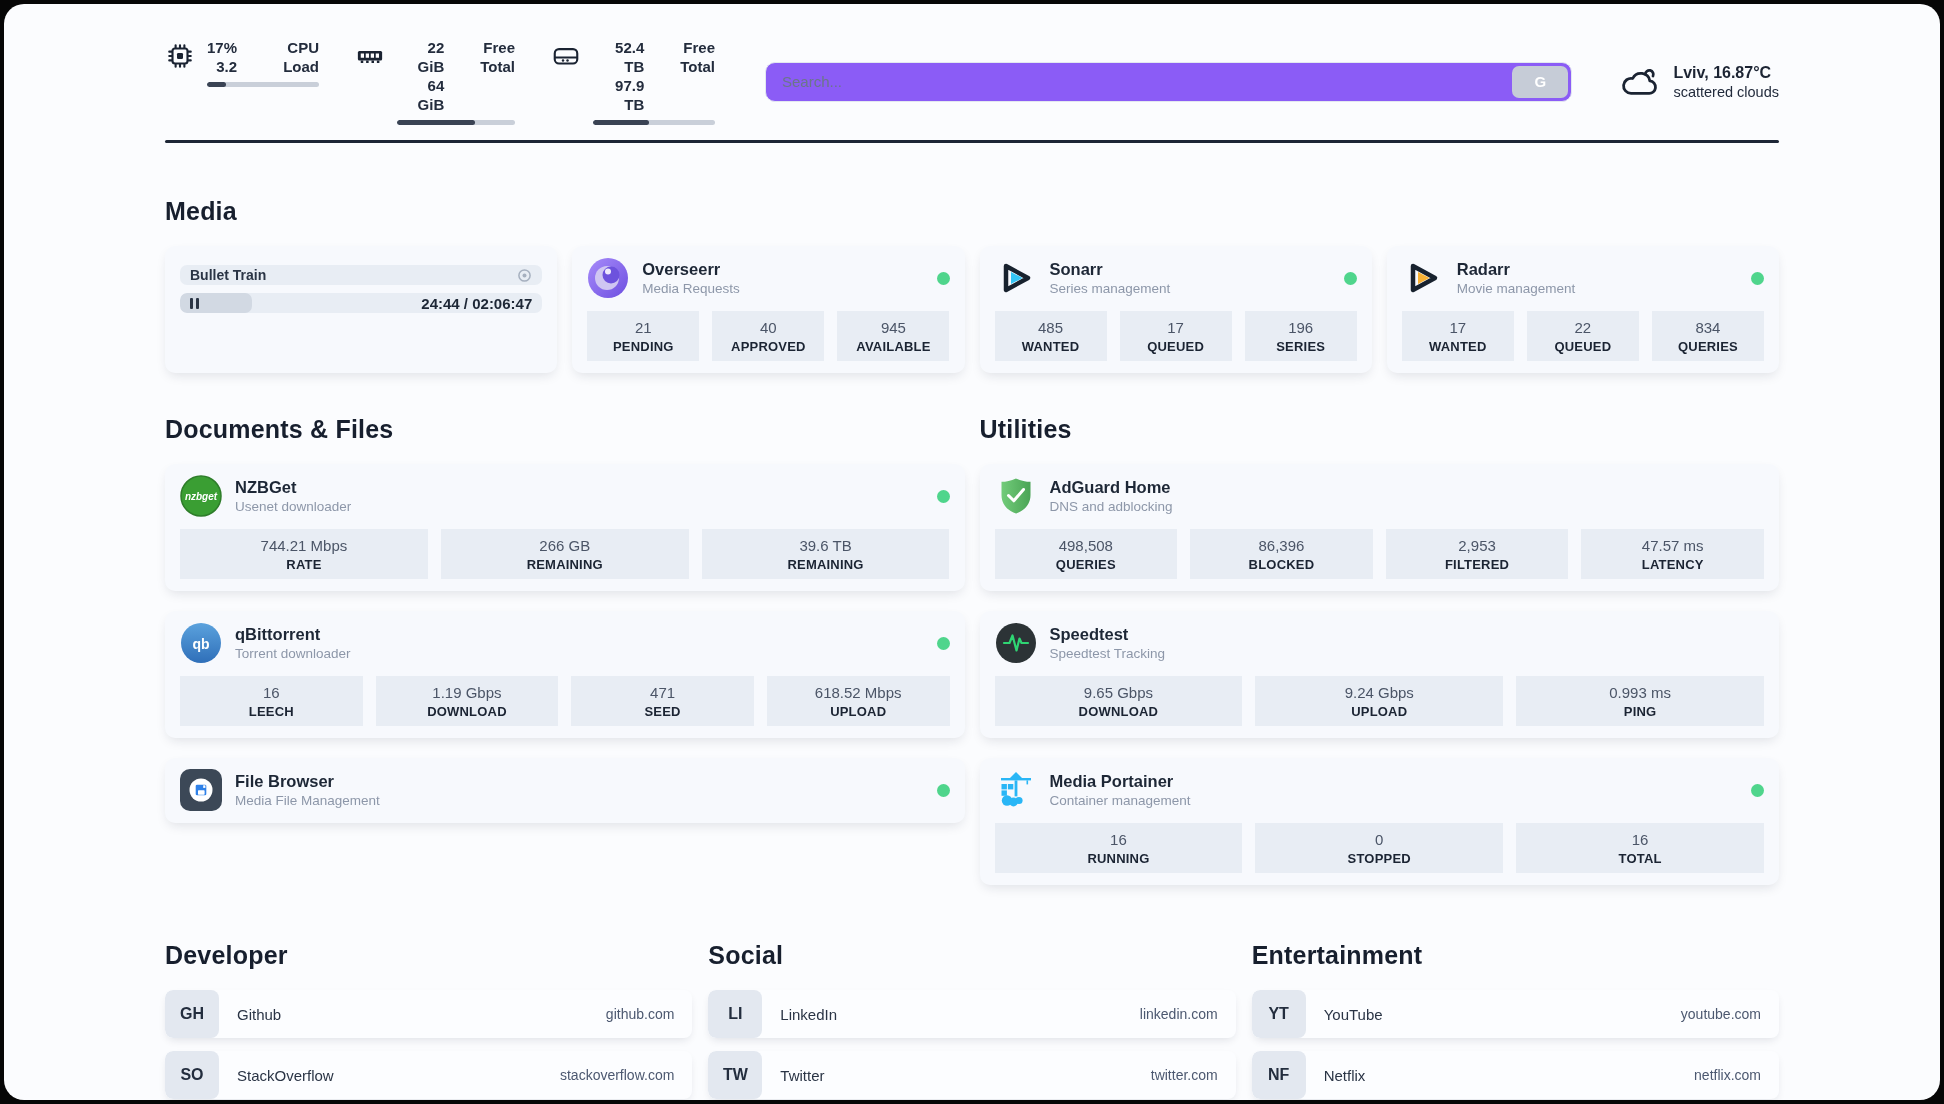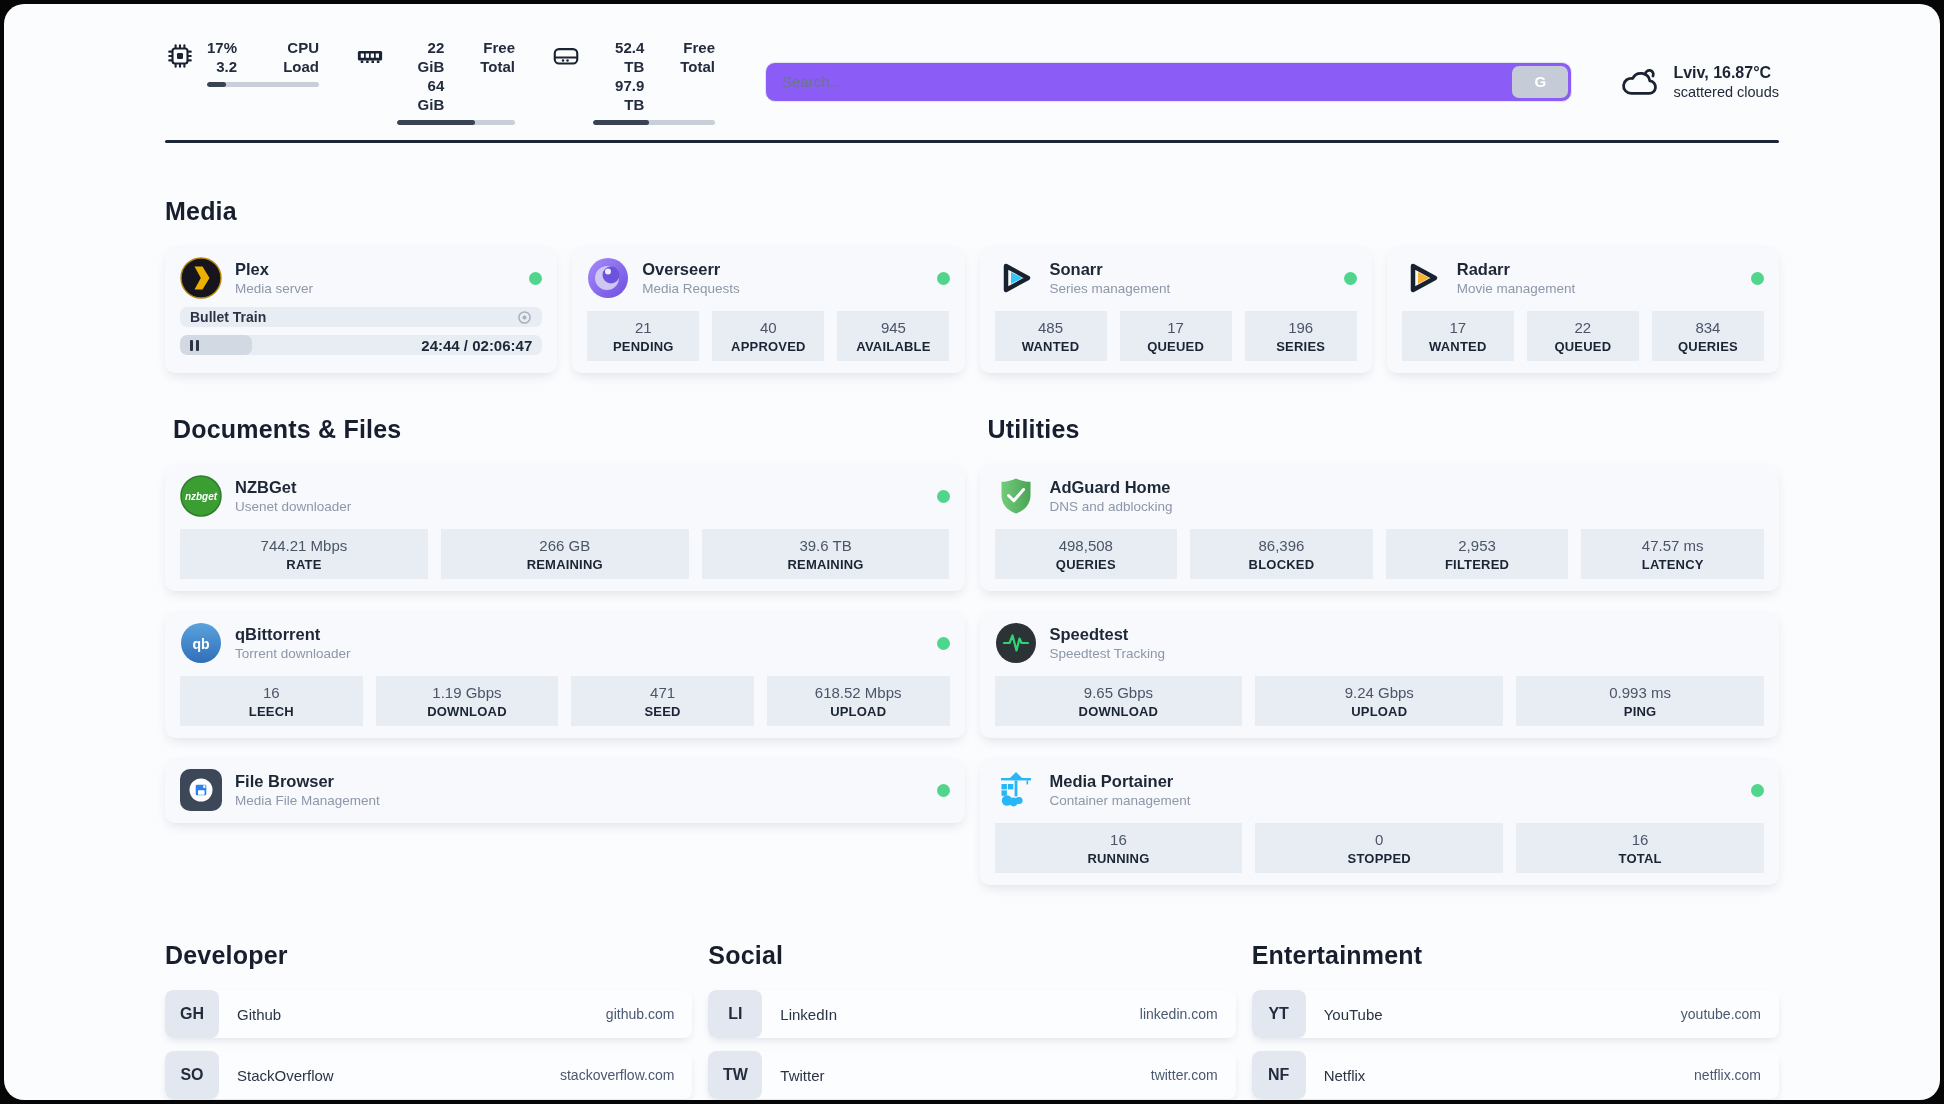--- a/index.html
+++ b/index.html
@@ -51,21 +51,21 @@
 
   .media-row { position:relative; background:#e8edf4; border-radius:7px; height:20px; display:flex; align-items:center; padding:0 10px; margin-top:8px; overflow:hidden; }
   .np-title { font-size:14px; font-weight:600; color:#2a3445; z-index:1; }
   .np-screen { margin-left:auto; z-index:1; display:flex; }
   .progress-fill { position:absolute; left:0; top:0; bottom:0; background:#d2d9e3; border-radius:7px; }
   .pause { display:flex; gap:3px; z-index:1; cursor:pointer; }
   .pause i { display:block; width:3px; height:11px; background:#2a3444; border-radius:1px; }
   .np-time { margin-left:auto; font-size:15px; font-weight:600; color:#1d2736; z-index:1; }
 
   .cols { display:grid; grid-template-columns:1fr 1fr; gap:15px; margin-top:42px; align-items:start; }
-  .col .sec-title { margin-bottom:20px;margin-left:8px; }
+  .col .sec-title { margin-bottom:20px; }
   .col .card { margin-bottom:20px; }
   .col .card:last-child { margin-bottom:0; }
 
   
   .bookmarks { display:grid; grid-template-columns:repeat(3,1fr); gap:16px; margin-top:56px; padding-bottom:46px; }
   .bm-rows { display:flex; flex-direction:column; gap:13px; margin-top:20px; }
   .bm-row { display:flex; align-items:center; height:48px; background:#fcfdff; border-radius:8px; box-shadow:0 4px 10px -3px rgba(20,30,55,.14); overflow:hidden; cursor:pointer; }
   .bm-badge { width:54px; align-self:stretch; background:#e3e8f0; border-radius:8px; display:flex; align-items:center; justify-content:center; font-weight:600; font-size:16px; color:#232d3e; flex:none; }
   .bm-name { margin-left:18px; font-size:15px; font-weight:500; color:#2a3445; }
   .bm-domain { margin-left:auto; margin-right:18px; font-size:14px; color:#4c5870; }
@@ -179,31 +179,20 @@
     </div>
   </div>
 
   <div class="divider"></div>
 
   <div class="media-sec">
     <div class="sec-title">Media</div>
     <div class="media-grid">
 
       <div class="card">
-        <div class="card-head">
-          <svg class="app-icon" viewBox="0 0 42 42">
-            <circle cx="21" cy="21" r="20" fill="#16141c" stroke="#b8860b" stroke-width="1.4"></circle>
-            <polygon points="14.5,9.5 22.5,9.5 29.5,21 22.5,32.5 14.5,32.5 20.8,21" fill="#ebaf00"></polygon>
-          </svg>
-          <div class="app-titles">
-            <span class="app-name">Plex</span>
-            <span class="app-desc">Media server</span>
-          </div>
-          <span class="dot"></span>
-        </div>
         <div class="media-row">
           <span class="np-title">Bullet Train</span>
           <span class="np-screen">
             <svg width="15" height="15" viewBox="0 0 15 15">
                   <circle cx="7.5" cy="7.5" r="5.6" fill="none" stroke="#a6b0bf" stroke-width="1.5"></circle>
                   <circle cx="7.5" cy="7.5" r="2" fill="#a6b0bf"></circle>
                 </svg>
           </span>
         </div>
         <div class="media-row">

